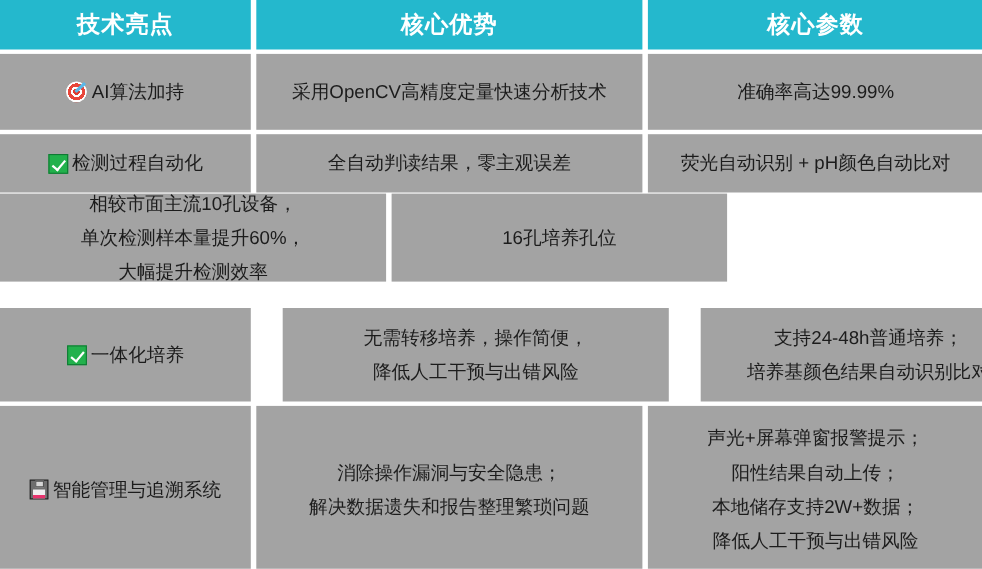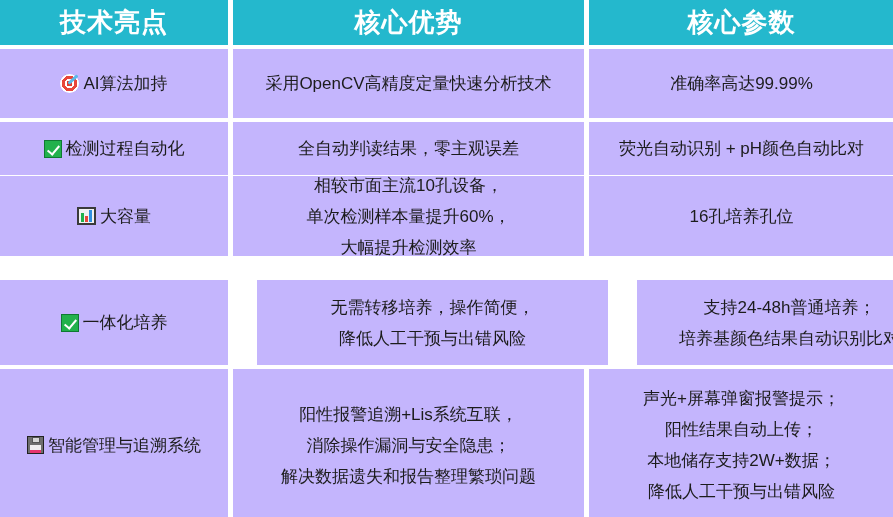--- a/index.html
+++ b/index.html
@@ -24,21 +24,21 @@
   .row {
     display: flex;
     width: 100%;
     box-sizing: border-box;
     flex: 0 0 auto;
   }
   .row + .row {
     margin-top: 4px;
   }
   .cell {
-    background: #c4b5fd;
+    background: #a3a3a3;
     display: flex;
     align-items: center;
     justify-content: center;
     box-sizing: border-box;
     padding: 4px 6px;
     text-align: center;
     color: #1c1c1c;
     font-size: 17px;
     line-height: 31px;
   }
@@ -47,21 +47,21 @@
   }
   .col-1 { width: 228px; flex: 0 0 228px; }
   .col-2 { width: 351px; flex: 0 0 351px; }
   .col-3 { width: 305px; flex: 0 0 305px; }
 
   
   .header-row .cell {
     background: #24b8cd;
     color: #ffffff;
     font-weight: bold;
-    font-size: 26px;
+    font-size: 21px;
     letter-spacing: 1px;
   }
   .header-row { height: 45px; }
   .header-row .cell { height: 45px; }
 
   
   .r1 { height: 69px; }
   .r1 .cell { height: 69px; }
   .r2 { height: 50px; border-radius: 16px; }
   .r2 .cell { height: 53px; }
@@ -221,30 +221,20 @@
       </span>
     </div>
     <div class="cell col-3">
       <span class="lines">
         <span>荧光自动识别 + pH颜色自动比对</span>
       </span>
     </div>
   </div>
 
   <div class="row r3">
-    <div class="cell col-1">
-      <span class="feature">
-        <span class="icon-barchart">
-            <i></i>
-            <i></i>
-            <i></i>
-          </span>
-        <span>大容量</span>
-      </span>
-    </div>
     <div class="cell col-2">
       <span class="lines">
         <span>相较市面主流10孔设备，</span>
         <span>单次检测样本量提升60%，</span>
         <span>大幅提升检测效率</span>
       </span>
     </div>
     <div class="cell col-3">
       <span class="lines">
         <span>16孔培养孔位</span>
@@ -275,21 +265,20 @@
 
   <div class="row r5">
     <div class="cell col-1">
       <span class="feature">
         <span class="icon-floppy"></span>
         <span>智能管理与追溯系统</span>
       </span>
     </div>
     <div class="cell col-2">
       <span class="lines">
-        <span>阳性报警追溯+Lis系统互联，</span>
         <span>消除操作漏洞与安全隐患；</span>
         <span>解决数据遗失和报告整理繁琐问题</span>
       </span>
     </div>
     <div class="cell col-3">
       <span class="lines">
         <span>声光+屏幕弹窗报警提示；</span>
         <span>阳性结果自动上传；</span>
         <span>本地储存支持2W+数据；</span>
         <span>降低人工干预与出错风险</span>

